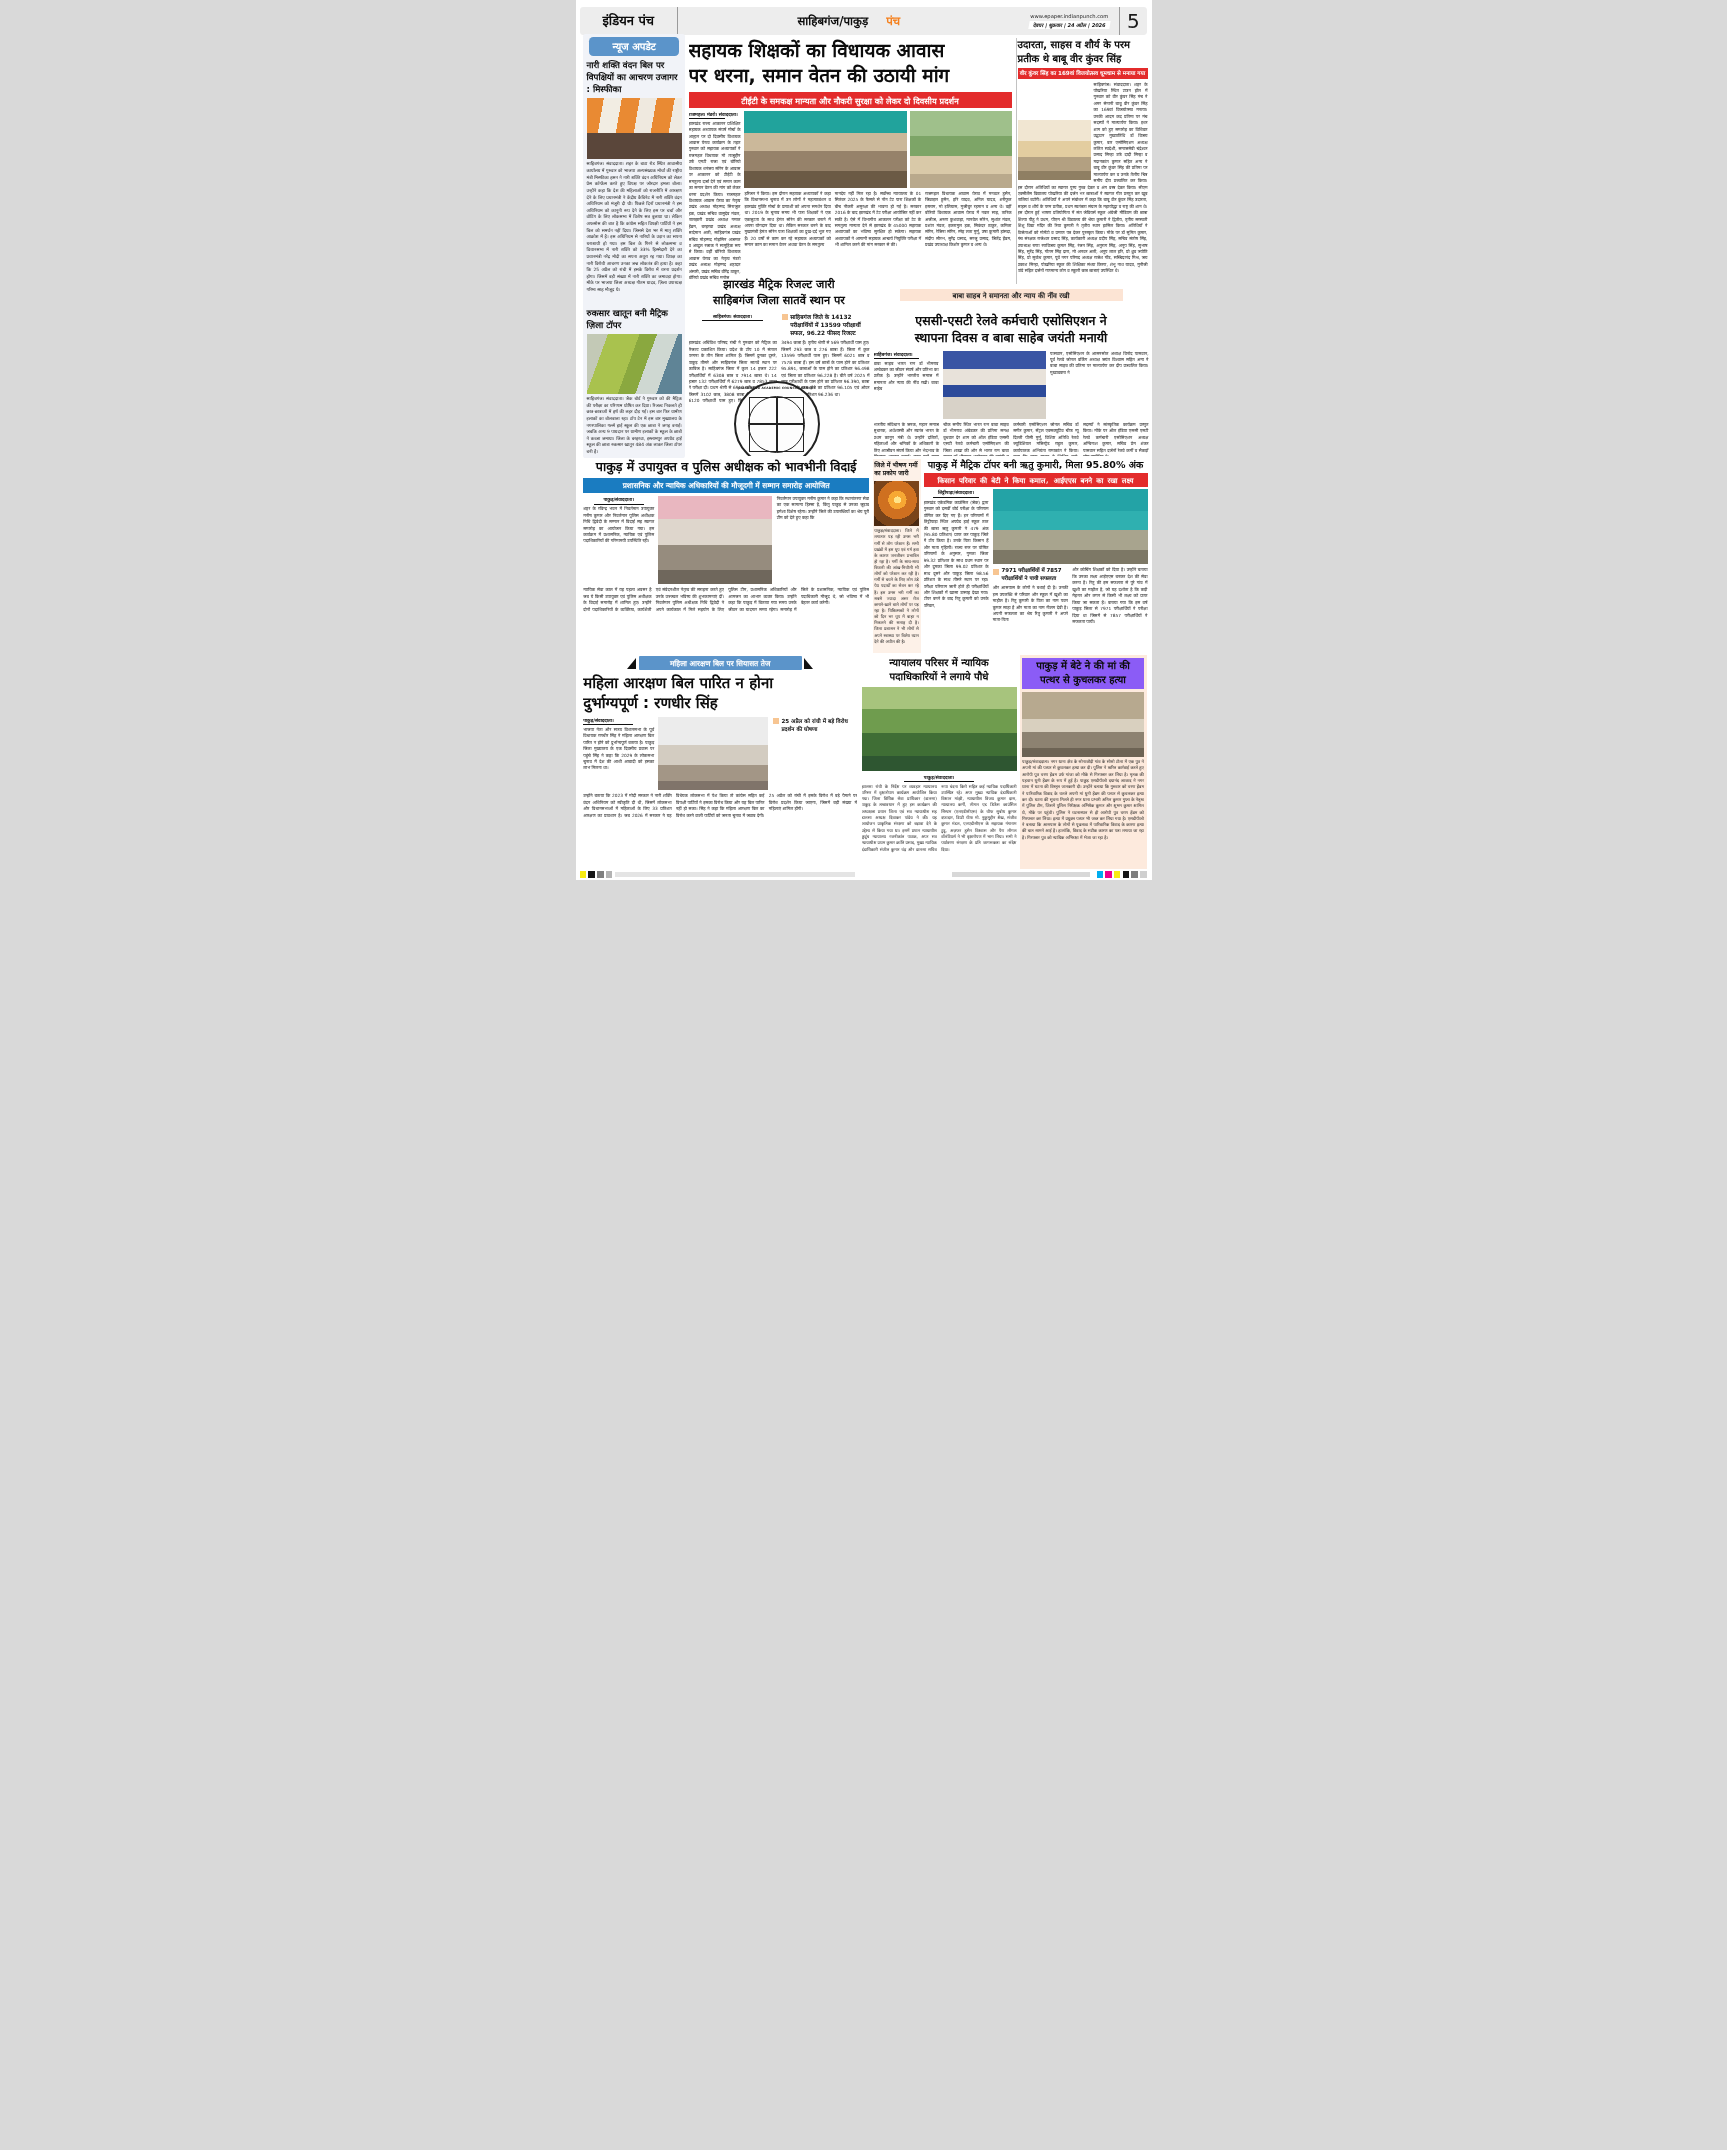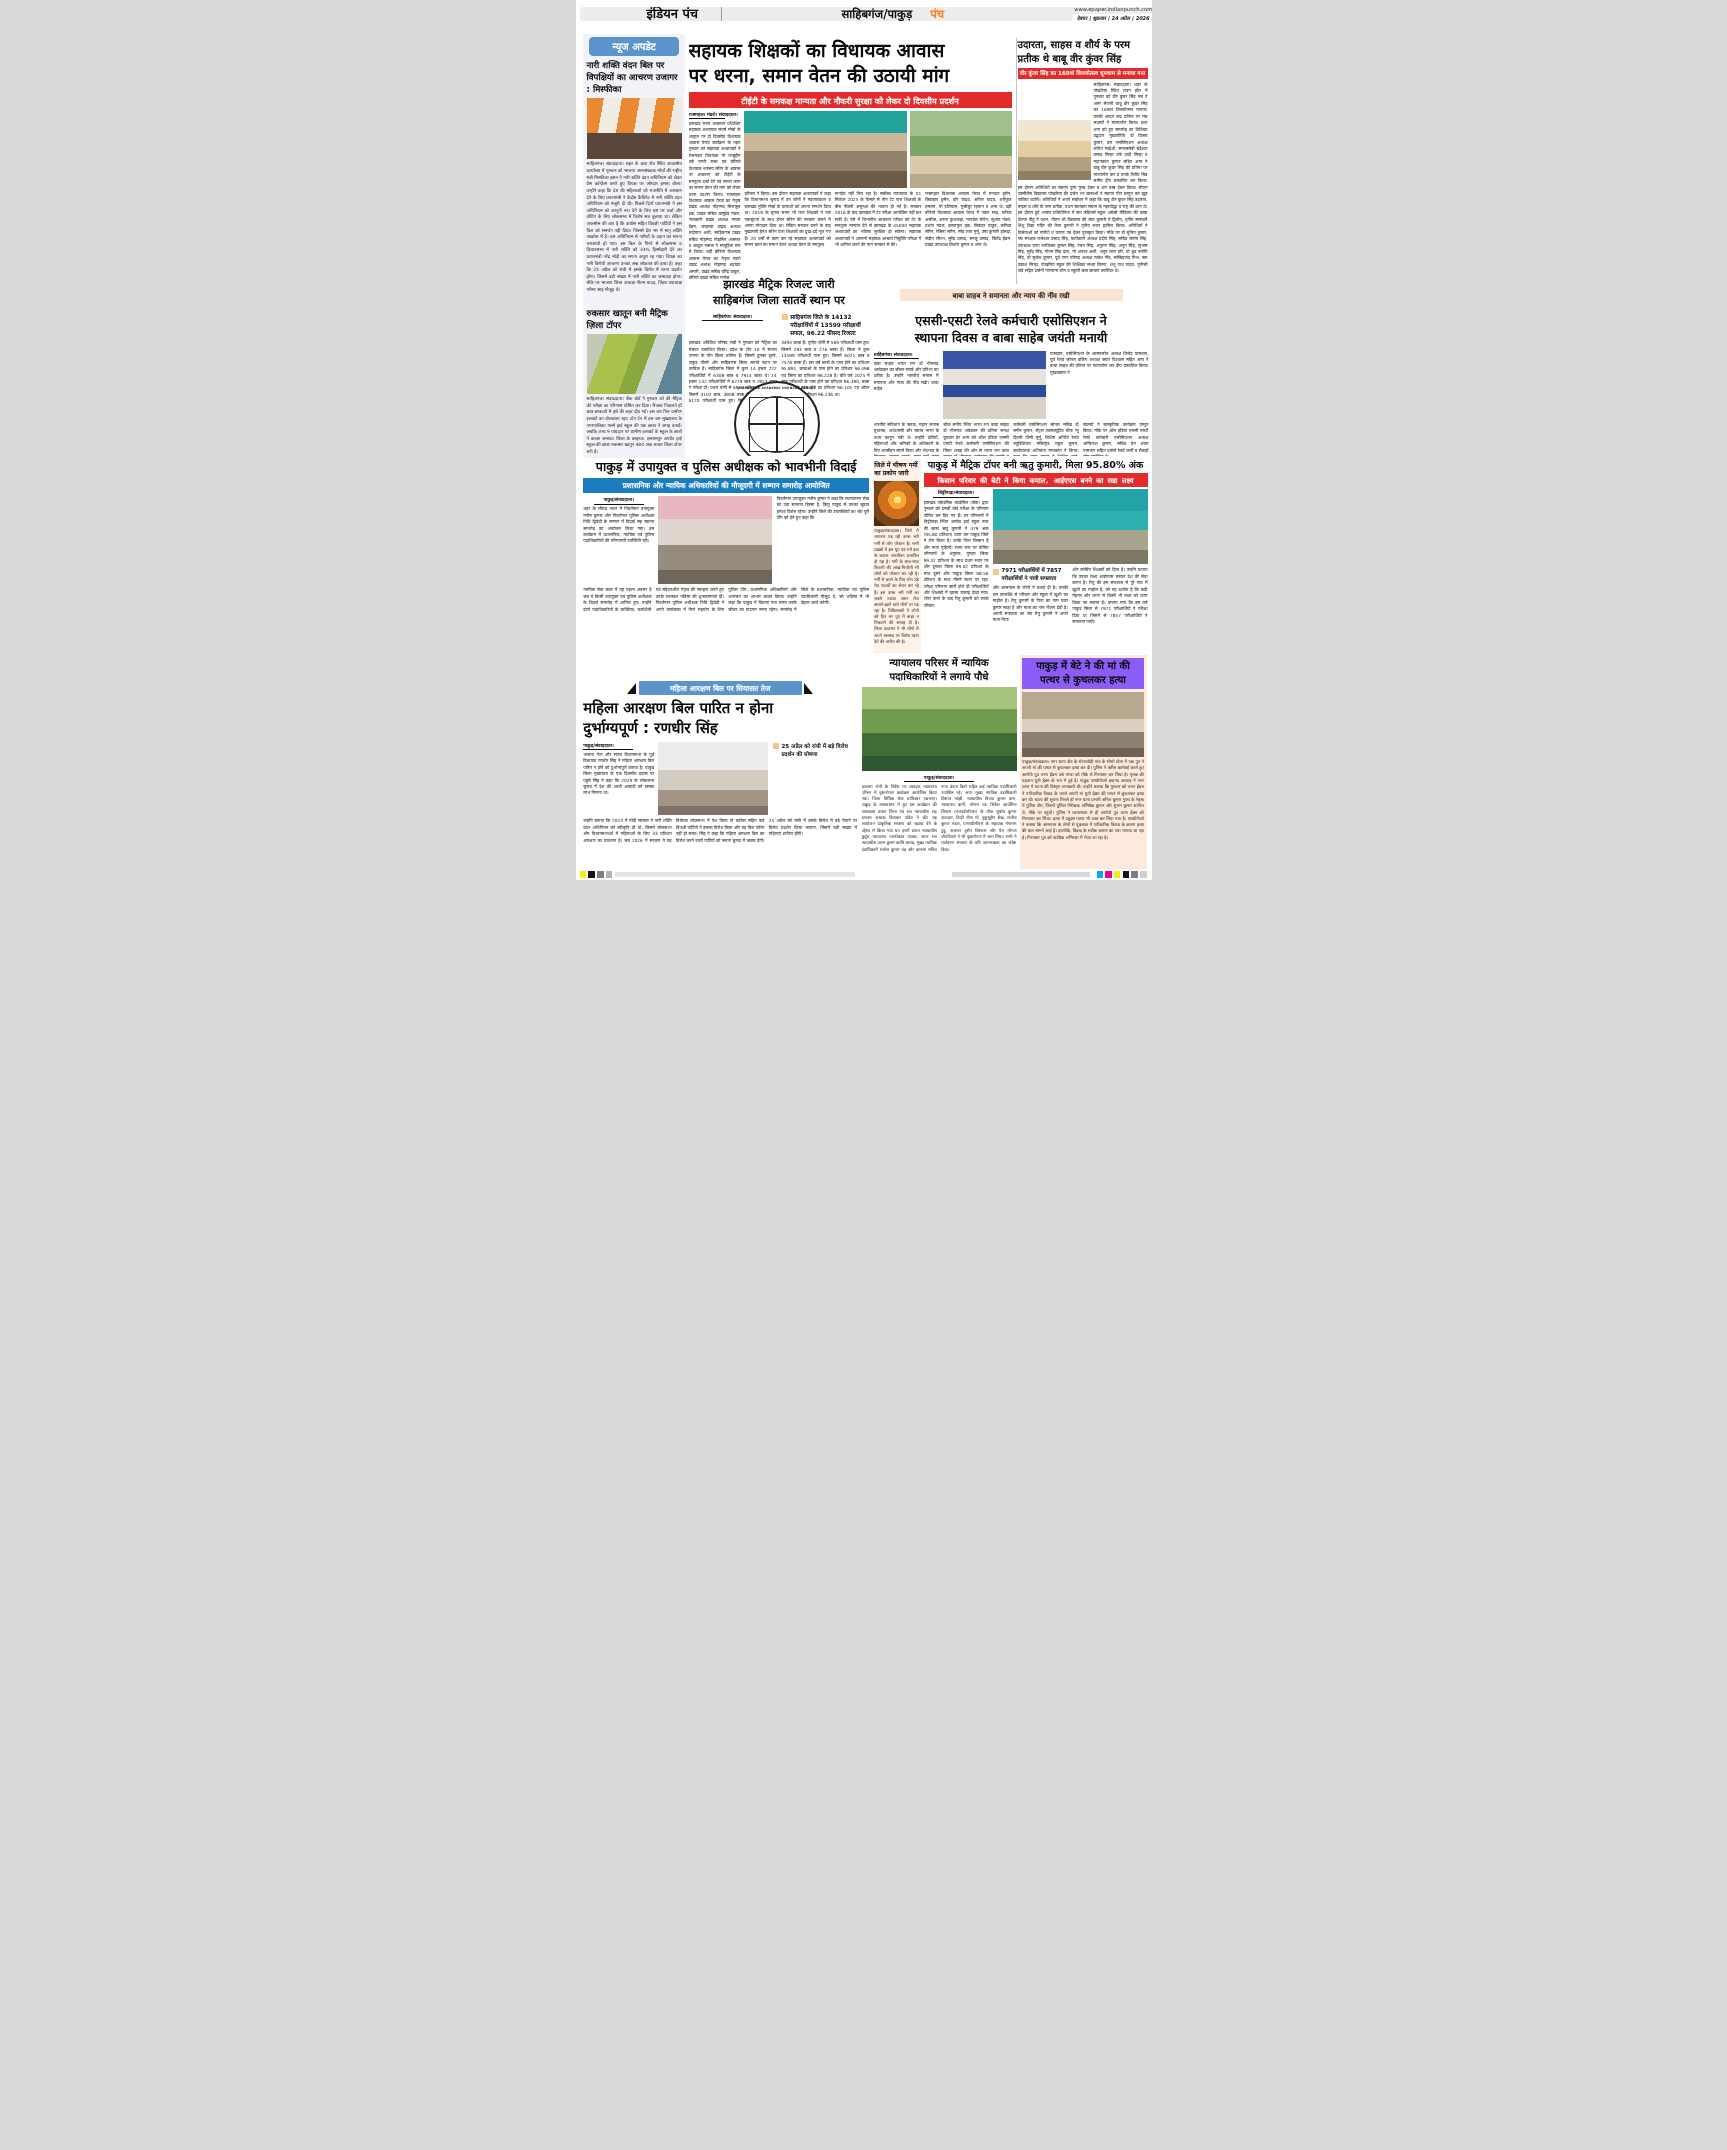--- a/index.html
+++ b/index.html
@@ -42,21 +42,21 @@
   .cols3{display:flex;gap:3.9px;}
   .cols3 > div{flex:1;}
   .cols4{column-count:4;column-gap:4.3px;}
   .colsB3{column-count:3;column-gap:4.3px;}
 </style>
 </head>
 <body>
 
 <div class="page">
 
-  <div class="sec hdr" style="left:4.3px;top:6.9px;width:567px;height:14px;padding-left:44px;">
+  <div class="sec hdr" style="left:4.3px;top:6.9px;width:567px;height:28px;">
     <div style="flex:0 0 97px;display:flex;align-items:center;justify-content:center;border-right:0.4px solid #9a9a9a;">
       <span class="hl" style="font-size:13px;">इंडियन पंच</span>
     </div>
     <div style="flex:1;display:flex;align-items:center;justify-content:center;gap:18px;">
       <span class="hl" style="font-size:11.6px;">साहिबगंज/पाकुड़</span>
       <span class="hl" style="font-size:11.6px;color:#f58220;">पंच</span>
     </div>
     <div style="flex:0 0 99px;display:flex;flex-direction:column;align-items:center;justify-content:center;gap:1.3px;">
       <span style="font-size:5.2px;color:#222;">www.epaper.indianpunch.com</span>
       <span style="font-size:5px;font-weight:bold;background:#ffffff;padding:0.9px 4.3px;transform:skewX(-10deg);color:#111;">देवघर | शुक्रवार | 24 अप्रैल | 2026</span>
@@ -204,21 +204,21 @@
             </div>
             <div class="bt" style="font-size:4.3px;">और आसपास के लोगों ने बधाई दी है। उनकी इस उपलब्धि से परिवार और स्कूल में खुशी का माहौल है। रितु कुमारी के पिता का नाम पवन कुमार साहा है और माता का नाम नीलम देवी है। अपनी सफलता का श्रेय रितु कुमारी ने अपने माता-पिता</div>
           </div>
           <div class="bt" style="flex:1;font-size:4.3px;">और कोचिंग शिक्षकों को दिया है। उन्होंने बताया कि उनका लक्ष्य आईएएस बनकर देश की सेवा करना है। रितु की इस सफलता से पूरे गांव में खुशी का माहौल है, जो यह दर्शाता है कि कड़ी मेहनत और लगन से किसी भी लक्ष्य को प्राप्त किया जा सकता है। बताया गया कि इस वर्ष पाकुड़ जिला से 7971 परीक्षार्थियों ने परीक्षा दिया था जिसमें से 7857 परीक्षार्थियों ने सफलता पायी।</div>
         </div>
       </div>
     </div>
   </div>
 
   <div class="sec" style="left:7.7px;top:656px;width:274px;height:212px;">
-    <div style="display:flex;align-items:center;justify-content:center;gap:2.6px;margin-top:25px;">
+    <div style="display:flex;align-items:center;justify-content:center;gap:2.6px;">
       <span style="width:0;height:0;border-bottom:11.2px solid #111;border-left:9.5px solid transparent;"></span>
       <div class="kickerbox" style="font-size:7.3px;padding:2.2px 0;border-radius:0.9px;flex:0 0 163px;">महिला आरक्षण बिल पर सियासत तेज</div>
       <span style="width:0;height:0;border-bottom:11.2px solid #111;border-right:9.5px solid transparent;"></span>
     </div>
     <div class="hl" style="font-size:15px;line-height:1.35;margin-top:2.6px;">
       <div>महिला आरक्षण बिल पारित न होना</div>
       <div>दुर्भाग्यपूर्ण : रणधीर सिंह</div>
     </div>
     <div style="display:flex;gap:4.3px;margin-top:3.4px;height:73px;">
       <div style="flex:0 0 71px;">

